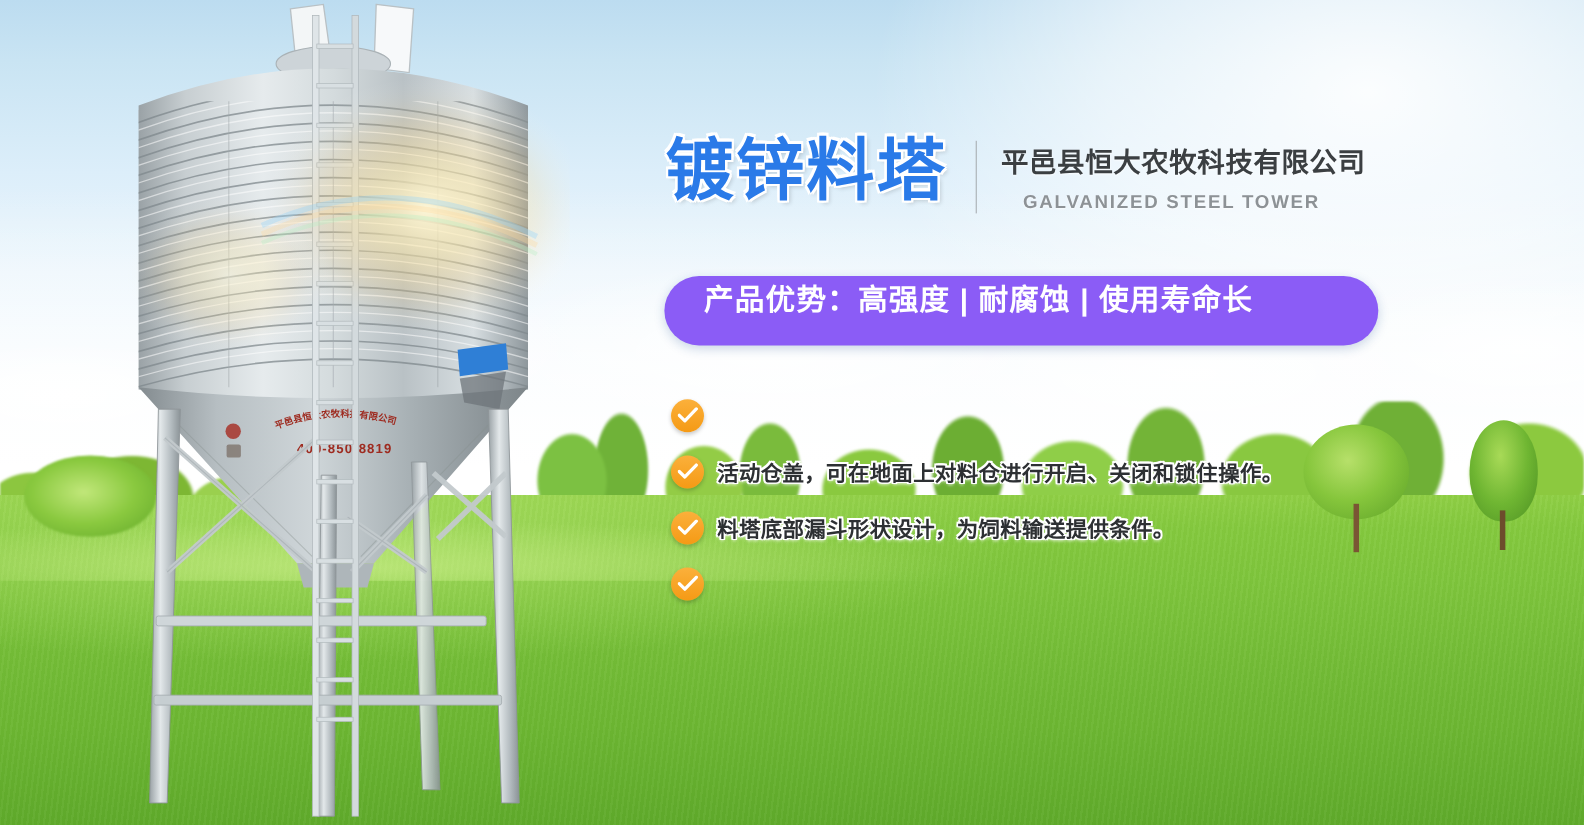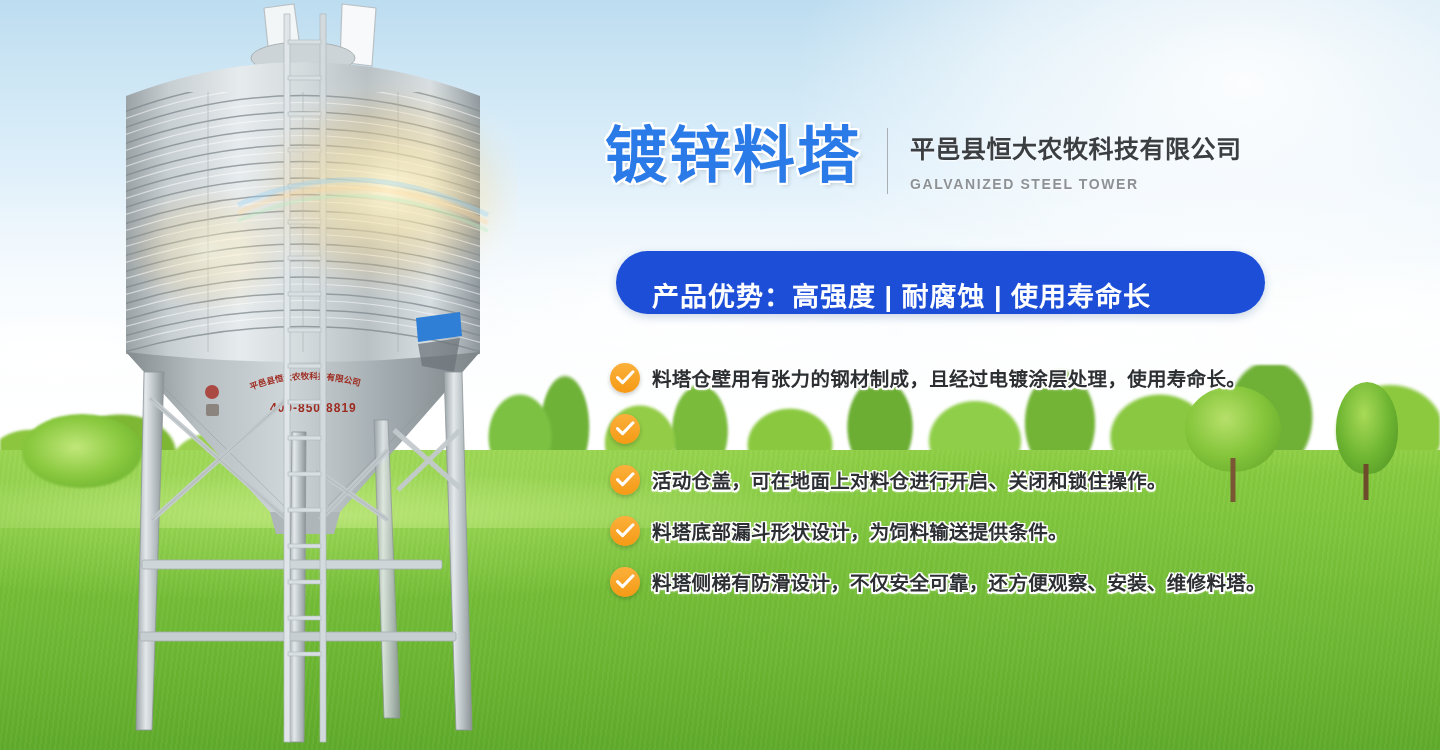--- a/index.html
+++ b/index.html
@@ -123,32 +123,33 @@
     margin:10px 22px 0 26px;flex:none;
   }
   .h-right{padding-top:8px;}
   .h-company{
     font-size:25px;font-weight:bold;color:#3b3f42;letter-spacing:.5px;
     white-space:nowrap;
     text-shadow:0 1px 2px rgba(255,255,255,.85);
   }
   .h-en{
     margin-top:11px;
-    font-size:14px;font-weight:bold;color:#8d9296;letter-spacing:1.6px;
+    font-size:17px;font-weight:bold;color:#8d9296;letter-spacing:1.6px;
     white-space:nowrap;
     text-shadow:0 1px 2px rgba(255,255,255,.8);
+    margin-left:20px;
   }
 
   
   .pill{
-    position:absolute;left:16px;top:251px;
+    position:absolute;left:4px;top:251px;
     height:63px;min-width:649px;
-    display:inline-flex;align-items:flex-end;
+    display:inline-flex;align-items:flex-start;
     padding:0 36px;
-    background:#1d4ed8;
+    background:#8b5cf6;
     border-radius:34px;
     box-shadow:0 3px 10px rgba(20,70,140,.22);
     white-space:nowrap;
   }
   .pill-text{
     color:#fff;font-size:27px;font-weight:bold;letter-spacing:1px;
   }
 
   
   .bullets{position:absolute;left:10px;top:352px;width:830px;}
@@ -397,28 +398,20 @@
         <div class="h-en">GALVANIZED STEEL TOWER</div>
       </div>
     </div>
 
     <div class="pill">
       <span class="pill-text">产品优势：高强度 | 耐腐蚀 | 使用寿命长</span>
     </div>
 
     <div class="bullets">
 
-      <div class="bullet">
-        <span class="chk">
-          <svg width="19" height="16" viewBox="0 0 19 16" aria-hidden="true">
-            <path d="M1.5 7.6 L6.6 12.6 L17 1.8" fill="none" stroke="#ffffff" stroke-width="3" stroke-linecap="round" stroke-linejoin="round"></path>
-          </svg>
-        </span>
-        <span class="bullet-text">料塔仓壁用有张力的钢材制成，且经过电镀涂层处理，使用寿命长。</span>
-      </div>
 
       <div class="bullet">
         <span class="chk">
           <svg width="19" height="16" viewBox="0 0 19 16" aria-hidden="true">
             <path d="M1.5 7.6 L6.6 12.6 L17 1.8" fill="none" stroke="#ffffff" stroke-width="3" stroke-linecap="round" stroke-linejoin="round"></path>
           </svg>
         </span>
       </div>
 
       <div class="bullet">
@@ -438,18 +431,17 @@
         </span>
         <span class="bullet-text">料塔底部漏斗形状设计，为饲料输送提供条件。</span>
       </div>
 
       <div class="bullet">
         <span class="chk">
           <svg width="19" height="16" viewBox="0 0 19 16" aria-hidden="true">
             <path d="M1.5 7.6 L6.6 12.6 L17 1.8" fill="none" stroke="#ffffff" stroke-width="3" stroke-linecap="round" stroke-linejoin="round"></path>
           </svg>
         </span>
-        <span class="bullet-text">料塔侧梯有防滑设计，不仅安全可靠，还方便观察、安装、维修料塔。</span>
       </div>
 
     </div>
   </div>
 </div>
 
 </body></html>

